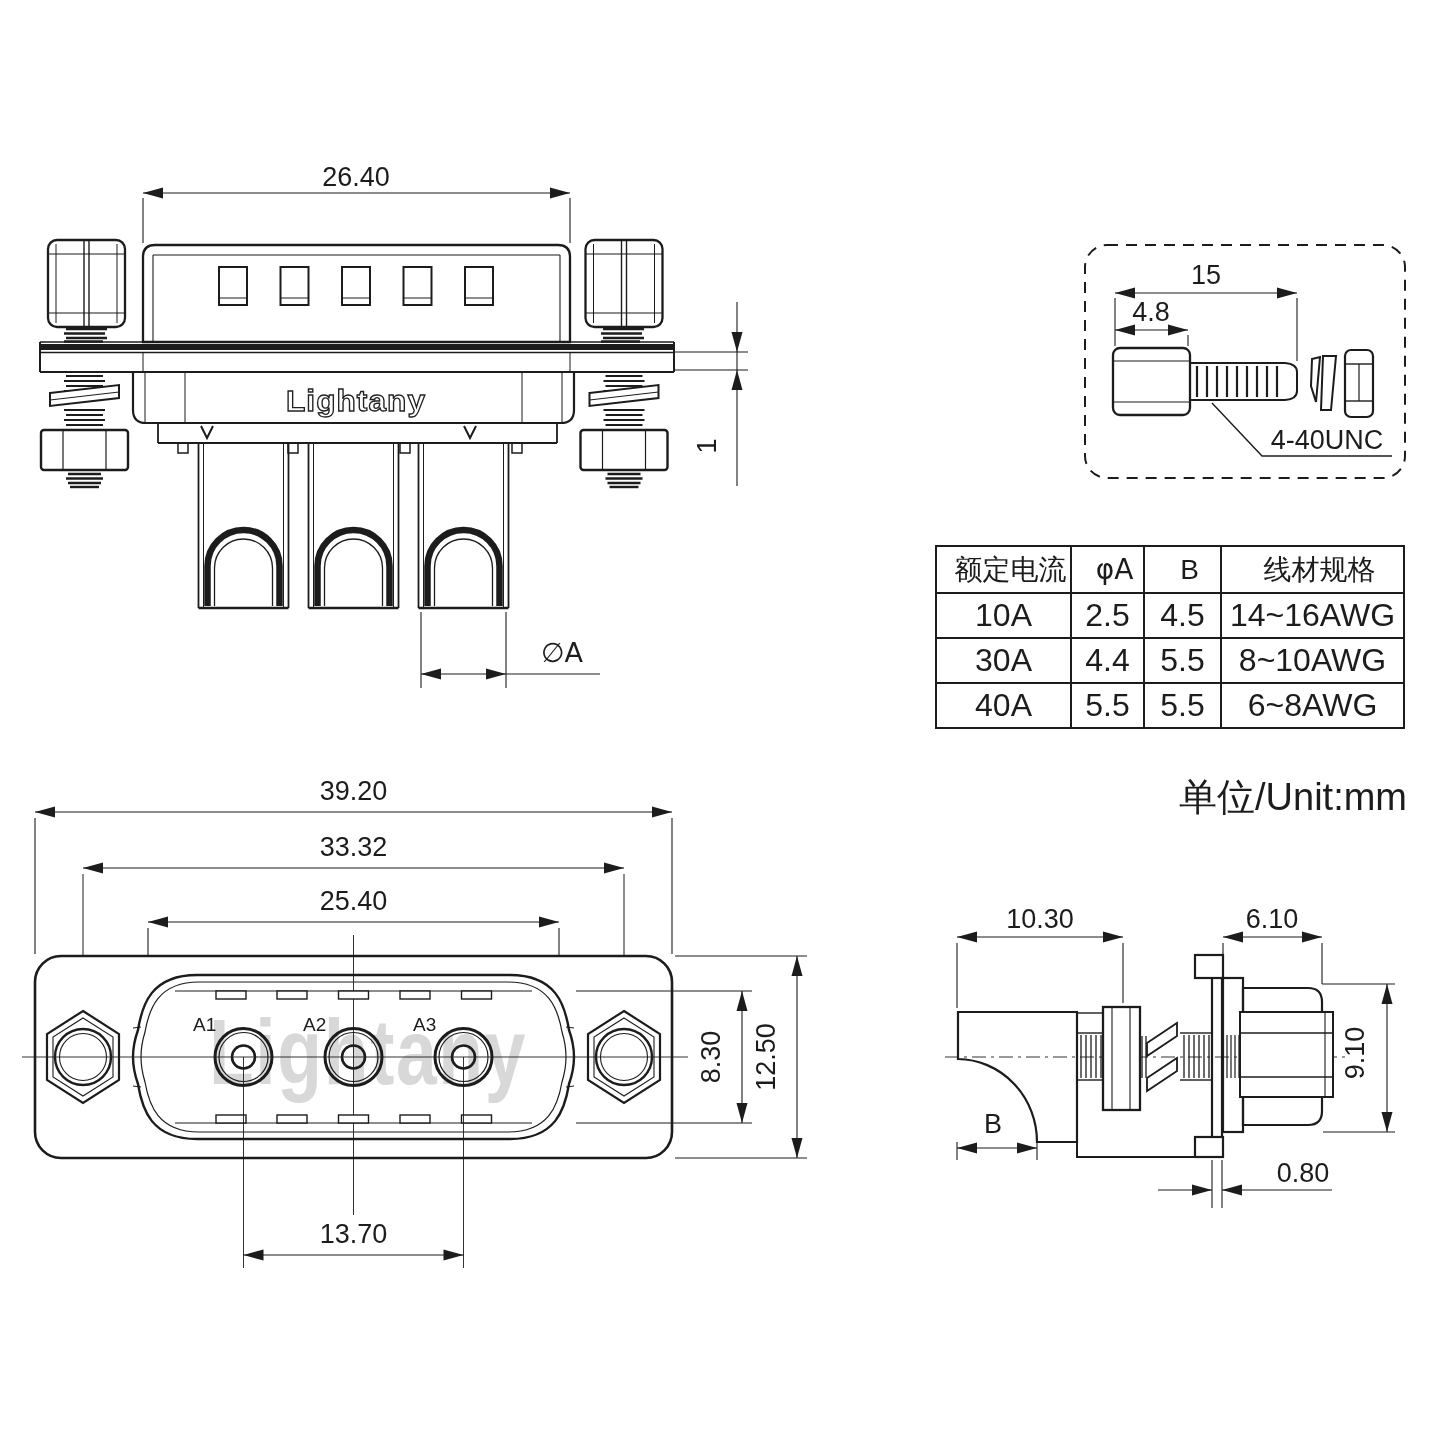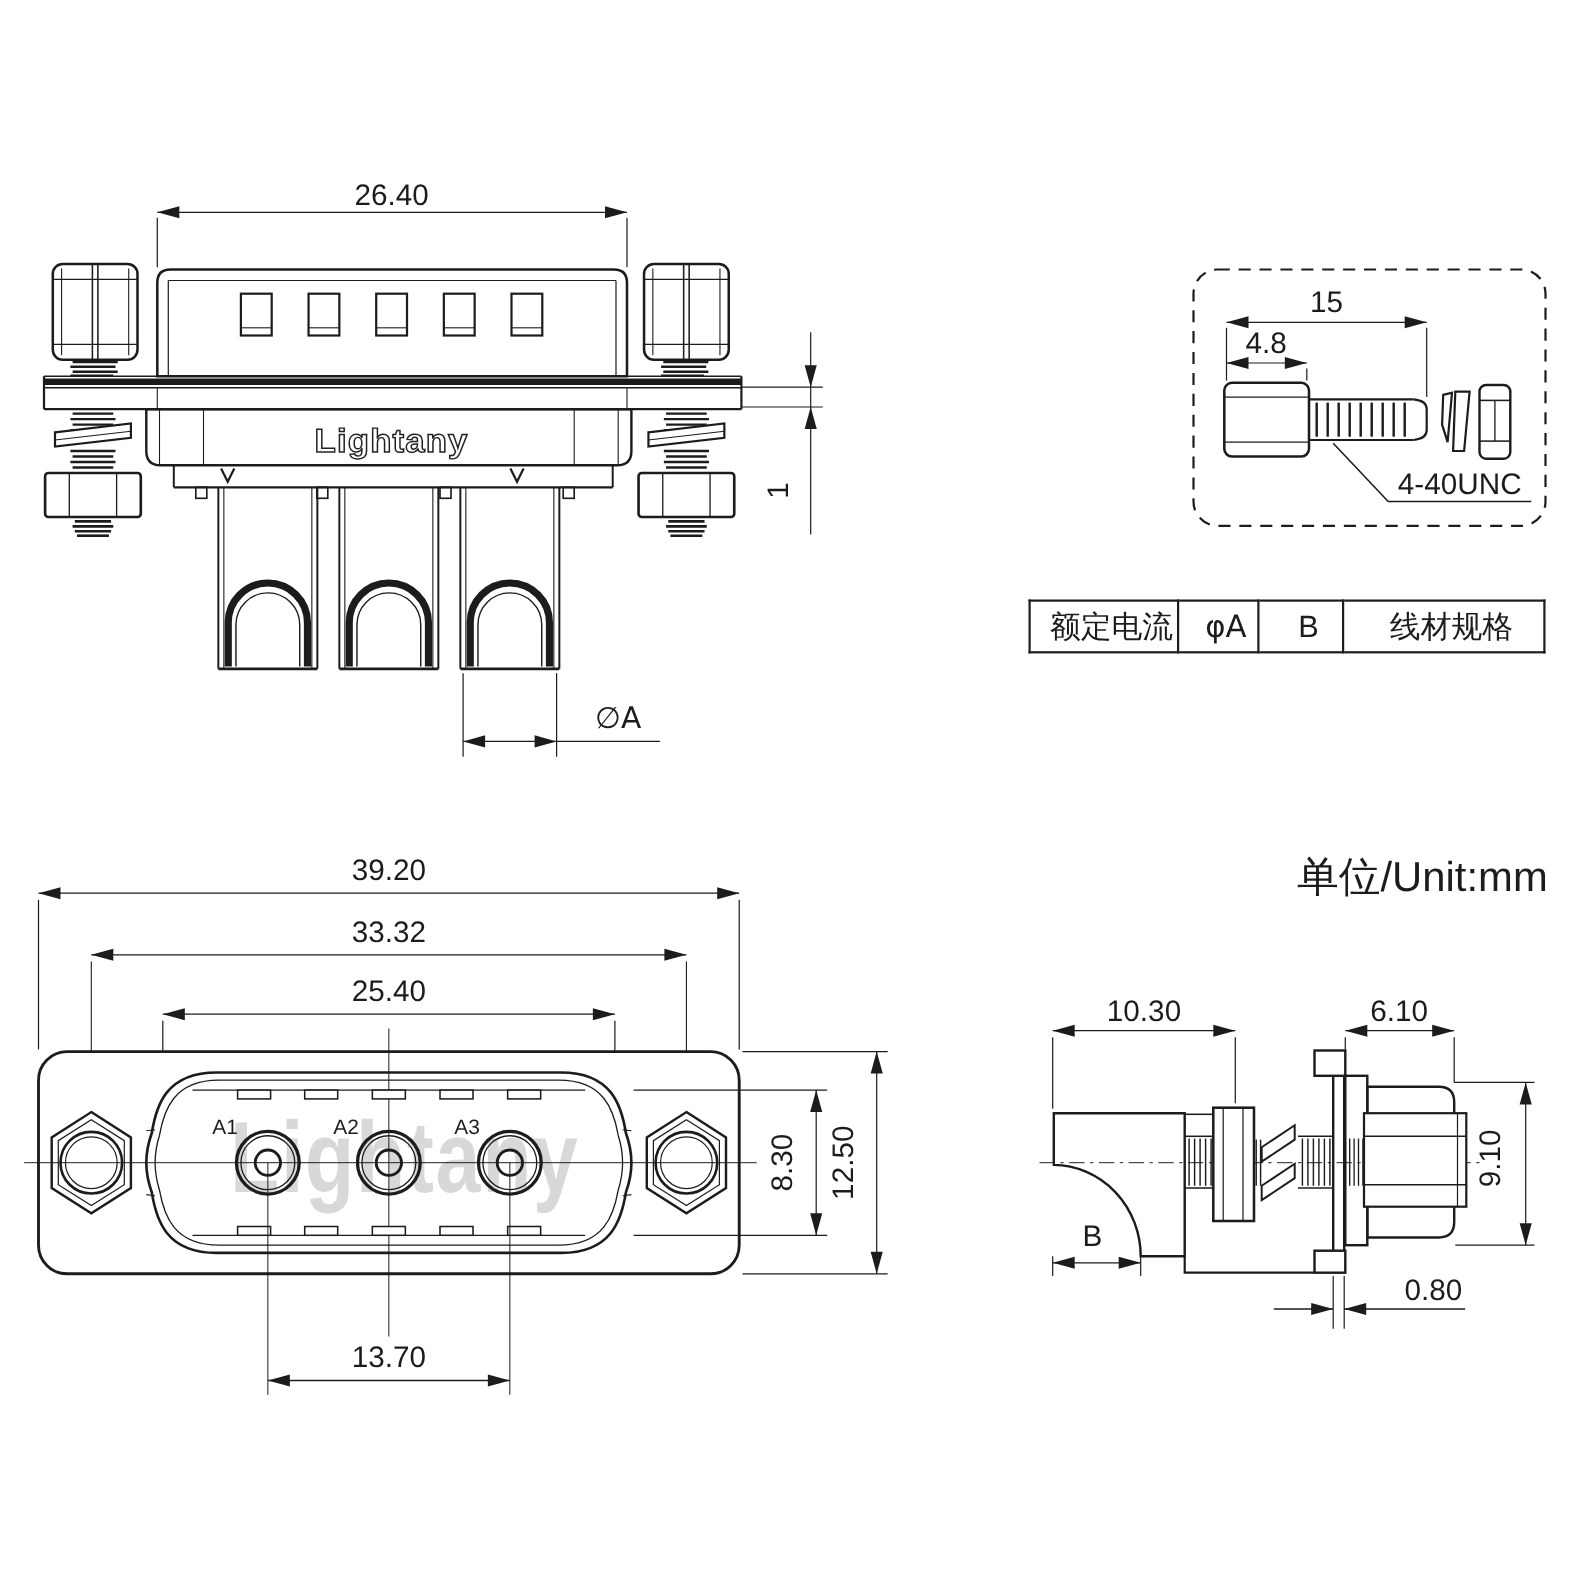--- a/index.html
+++ b/index.html
@@ -478,16 +478,34 @@
         <col style="width:77px">
         <col style="width:183px">
       </colgroup>
   <tbody>
         <tr>
     <th>额定电流</th>
     <th class="phi">φA</th>
     <th>B</th>
     <th>线材规格</th>
   </tr>
+  <tr>
+    <td>10A</td>
+    <td>2.5</td>
+    <td>4.5</td>
+    <td>14~16AWG</td>
+  </tr>
+  <tr>
+    <td>30A</td>
+    <td>4.4</td>
+    <td>5.5</td>
+    <td>8~10AWG</td>
+  </tr>
+  <tr>
+    <td>40A</td>
+    <td>5.5</td>
+    <td>5.5</td>
+    <td>6~8AWG</td>
+  </tr>
 </tbody>
     </table>
 <div class="unit-note">单位/Unit:mm</div>
 </div>
 
 </body></html>

